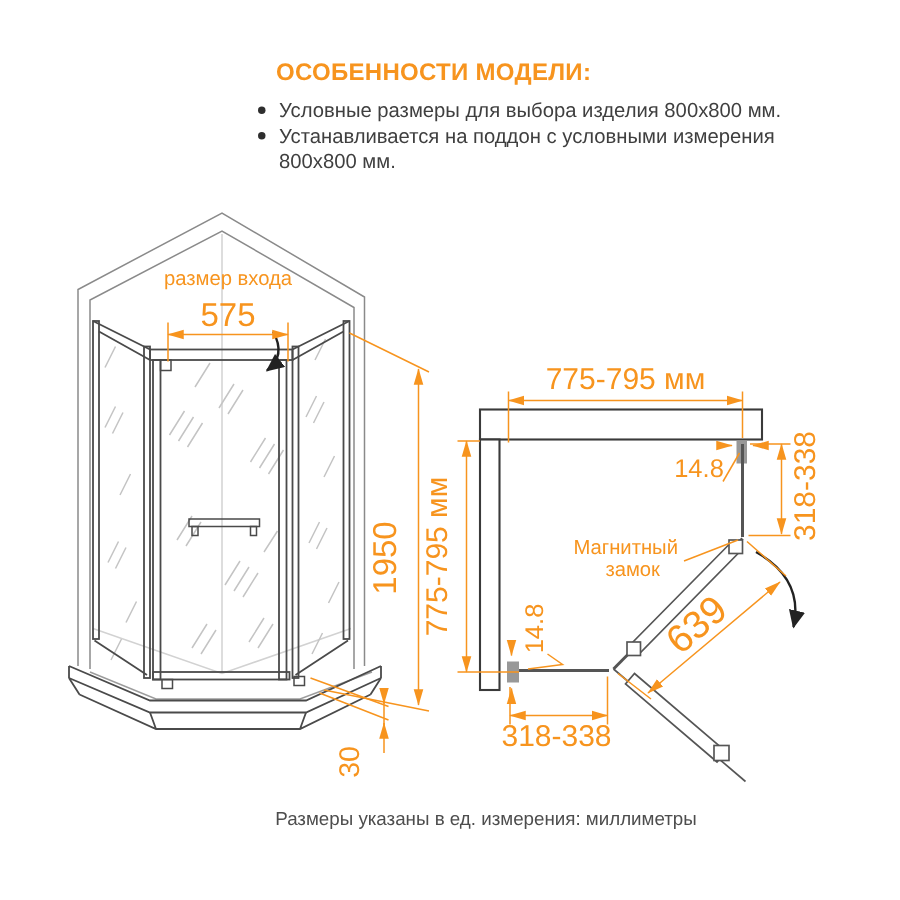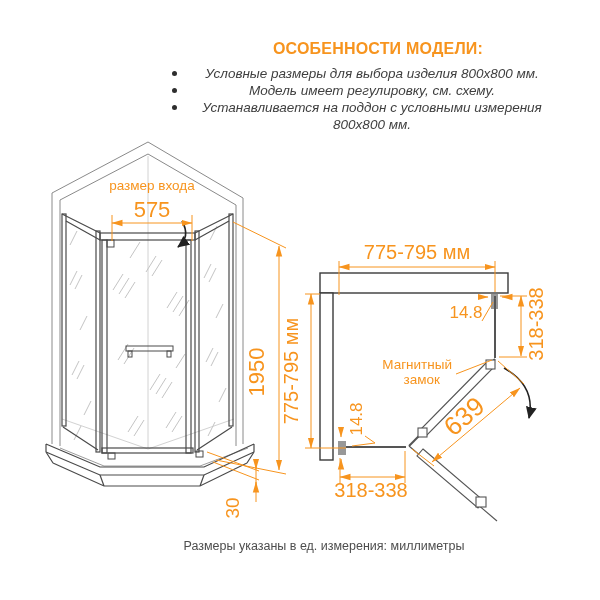--- a/index.html
+++ b/index.html
@@ -1,20 +1,20 @@
 <!DOCTYPE html>
 <html><head>
 <meta charset="utf-8">
 <style>
   html,body{margin:0;padding:0;background:#ffffff;}
   .page{position:relative;width:600px;height:600px;background:#ffffff;overflow:hidden;
         font-family:"Liberation Sans",sans-serif;}
-  .features{position:absolute;top:40px;left:170px;width:402px;text-align:center;}
+  .features{position:absolute;top:40px;left:170px;width:402px;}
   .features h1{margin:0 0 7px 14px;font-size:16px;font-weight:bold;color:#F7941E;letter-spacing:.2px;}
-  .features ul{list-style:none;margin:0;padding:0;font-style:italic;}
+  .features ul{list-style:none;margin:0;padding:0;}
   .features li{position:relative;padding-left:16px;max-width:372px;
                font-size:13.5px;line-height:17px;color:#3F3F3F;}
   .features li .dot{position:absolute;left:2px;top:6px;width:5px;height:5px;border-radius:50%;background:#2e2e2e;}
   .drawing{position:absolute;top:0;left:0;}
   .footer-note{position:absolute;top:539px;left:0;width:600px;text-align:center;
                font-size:12.5px;color:#4D4D4D;padding-left:24px;}
   
   .oln{stroke:#F7941E;stroke-width:1;fill:none;}
   .blk{stroke:#222222;stroke-width:1.6;fill:none;}
   .frm{stroke:#4a4a4a;stroke-width:1.2;fill:none;}
@@ -31,21 +31,20 @@
 </style>
 </head>
 <body>
 
 <div class="page">
 
   <div class="features">
     <h1>ОСОБЕННОСТИ МОДЕЛИ:</h1>
     <ul>
       <li><span class="dot"></span><span>Условные размеры для выбора изделия 800x800 мм.</span></li>
-      <li><span class="dot"></span><span>Модель имеет регулировку, см. схему.</span></li>
       <li><span class="dot"></span><span>Устанавливается на поддон с условными измерения 800x800 мм.</span></li>
     </ul>
   </div>
 
   <svg class="drawing" width="600" height="600" viewBox="0 0 600 600">
     <defs>
       <marker id="mO" markerWidth="12" markerHeight="8" refX="10.5" refY="4" orient="auto-start-reverse" markerUnits="userSpaceOnUse">
         <path d="M0,0.8 L11,4 L0,7.2 Z" fill="#F7941E"></path>
       </marker>
       <marker id="mB" markerWidth="14" markerHeight="12" refX="11" refY="5.5" orient="auto-start-reverse" markerUnits="userSpaceOnUse">

